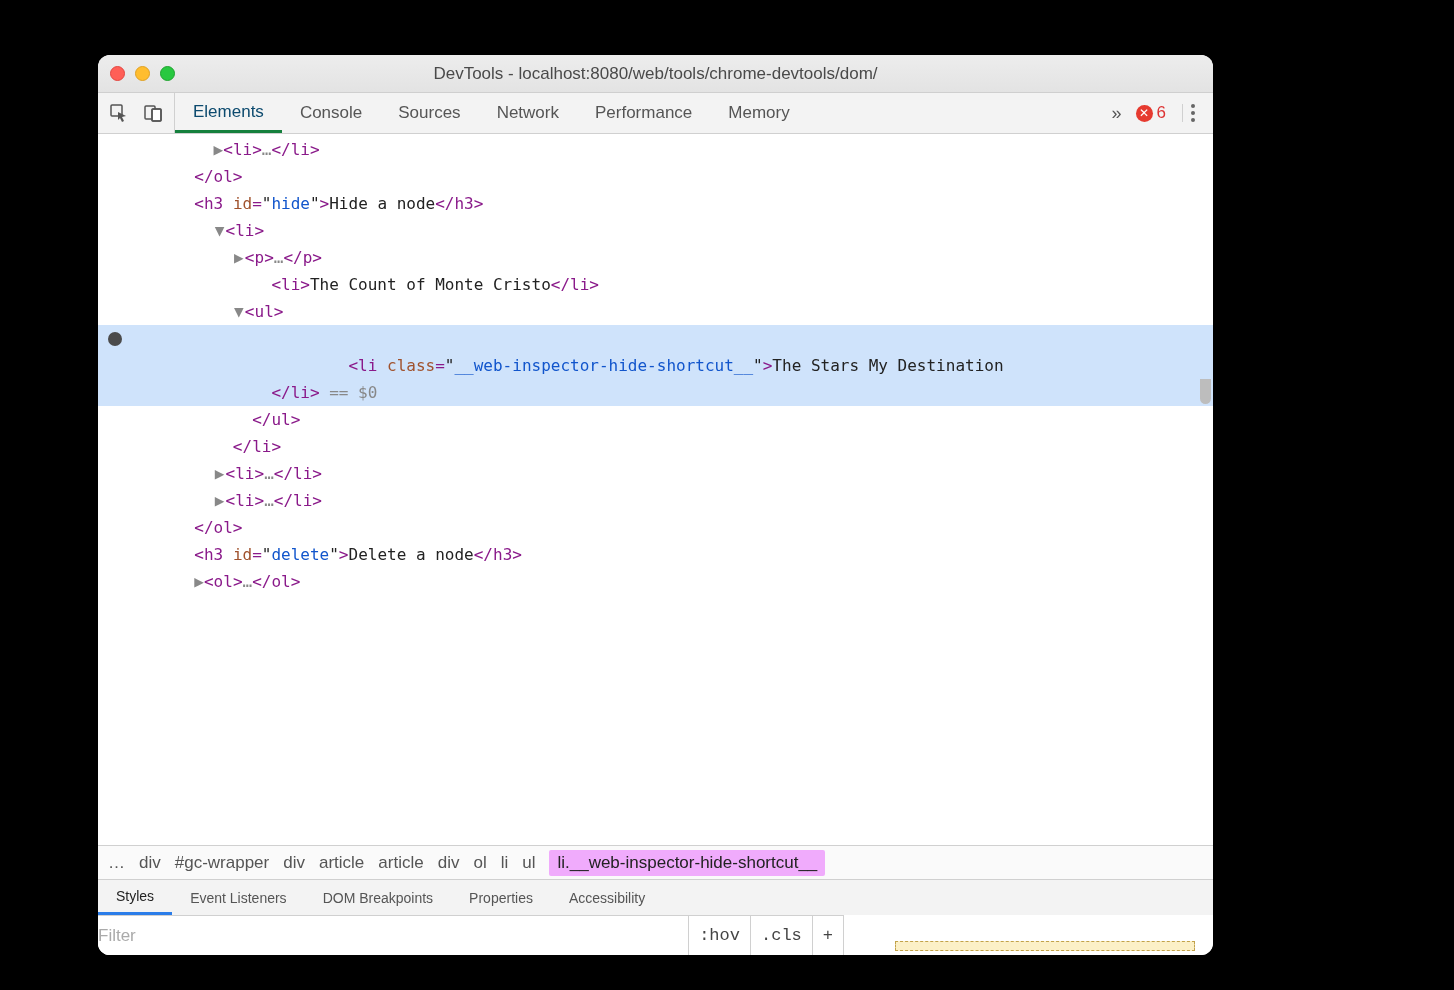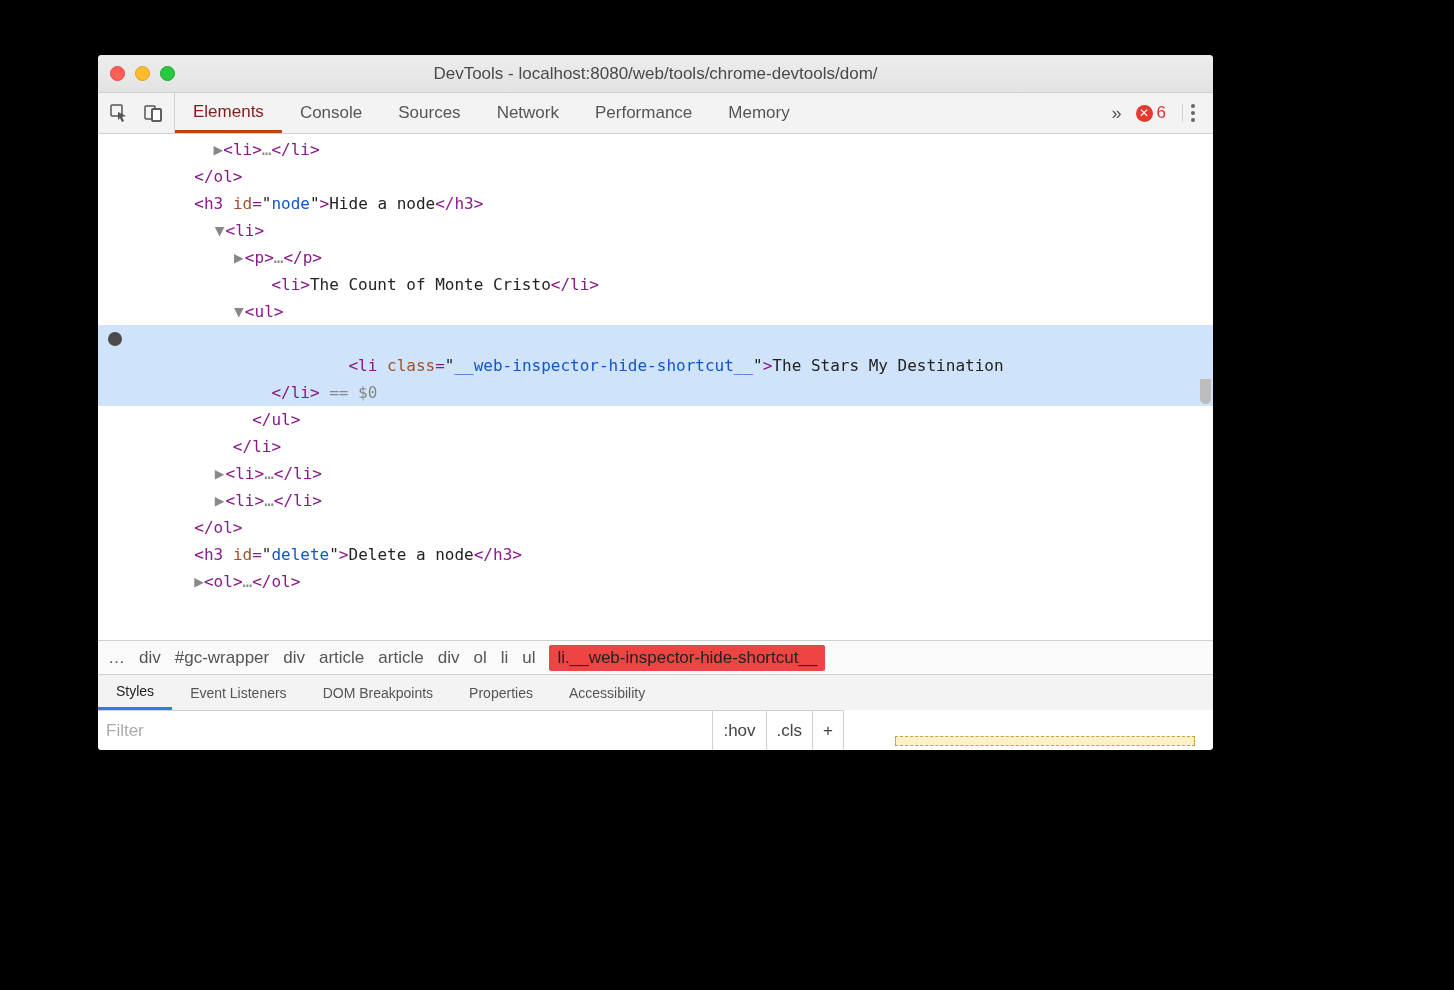--- a/index.html
+++ b/index.html
@@ -8,23 +8,23 @@
     width: 1454px;
     height: 990px;
     font-family: -apple-system, "Helvetica Neue", Arial, sans-serif;
     overflow: hidden;
   }
   .window {
     position: absolute;
     left: 98px;
     top: 55px;
     width: 1115px;
-    height: 695px;
+    height: 900px;
     background: #fff;
-    border-radius: 4px;
+    border-radius: 12px;
     box-shadow: 0 20px 60px rgba(0,0,0,0.6);
     overflow: hidden;
     display: flex;
     flex-direction: column;
   }
   .titlebar {
     height: 38px;
     background: linear-gradient(#ededed,#e3e3e3);
     border-bottom: 1px solid #cfcfcf;
     display: flex;
@@ -48,21 +48,21 @@
     align-items: stretch;
     background: #f3f3f3;
   }
   .tb-left { display:flex; align-items:center; padding:0 10px; gap:12px; border-right:1px solid #d0d0d0;}
   .tb-icon { width:22px; height:22px; display:flex; align-items:center; justify-content:center; color:#555;}
   .tabs { display:flex; align-items:stretch; flex:1;}
   .tab {
     display:flex; align-items:center; padding:0 18px;
     font-size:17px; color:#555; cursor:pointer;
   }
-  .tab.active { color:#7f1d1d; border-bottom:3px solid #c2410c;}
+  .tab.active { color:#0c4a6e; border-bottom:3px solid #15803d;}
   .tb-right { display:flex; align-items:center; padding:0 10px; gap:10px;}
   .chevrons { font-size:18px; color:#555; padding:0 4px;}
   .err-badge { display:flex; align-items:center; gap:4px; color:#d33; font-size:17px;}
   .err-circle { width:17px; height:17px; border-radius:50%; background:#e63a2f; color:#fff; font-size:12px; display:flex; align-items:center; justify-content:center;}
   .kebab { display:flex; flex-direction:column; gap:3px; padding:0 8px; border-left:1px solid #d0d0d0; margin-left:6px;}
   .kebab span{ width:4px;height:4px;background:#666;border-radius:50%;}
   
   .domtree {
     flex: 1;
     overflow: hidden;
@@ -90,36 +90,36 @@
     position:absolute; right:2px; top:200px; width:11px; height:70px;
     background:#bdbdbd; border-radius:6px;
   }
   
   .crumbs {
     height:34px; border-top:1px solid #d0d0d0; display:flex; align-items:center;
     font-size:17px; color:#555; padding:0 10px; gap:14px; overflow:hidden;
     background:#fafafa;
   }
   .crumb { white-space:nowrap; cursor:pointer;}
-  .crumb.sel { background:#ef4444; padding:3px 8px; border-radius:2px; color:#222;}
+  .crumb.sel { background:#f0abfc; padding:3px 8px; border-radius:2px; color:#222;}
   
   .subtabs {
     height:36px; border-top:1px solid #d0d0d0; display:flex; align-items:stretch;
     background:#f3f3f3; font-size:14px;
   }
   .subtab { display:flex; align-items:center; padding:0 18px; color:#555; cursor:pointer;}
   .subtab.active { color:#222; border-bottom:3px solid #2b7de9;}
   .filterrow {
     height:40px; border-top:1px solid #d0d0d0; display:flex; align-items:stretch; background:#fff;
   }
   .filterinput {
-    flex:1; border:none; padding:0 8px; font-size:17px; color:#333; outline:none;
+    flex:1; border:none; padding:0 0; font-size:17px; color:#333; outline:none;
   }
   .filterinput::placeholder{color:#aaa;}
-  .filter-btns { display:flex; align-items:center; border-left:1px solid #d0d0d0; font-family:Liberation Sans, sans-serif;}
+  .filter-btns { display:flex; align-items:center; border-left:1px solid #d0d0d0; font-family:Liberation Mono, monospace;}
   .fbtn { padding:0 10px; font-size:17px; color:#444; border-right:1px solid #d0d0d0; height:100%; display:flex; align-items:center;}
   .fbtn:last-child{border-right:none;}
   .right-pane { width:370px; border-left:1px solid #d0d0d0; background:#fff; position:relative;}
   .filterrow-wrap{display:flex;}
   .box-preview {
     position:absolute; right:18px; bottom:4px; width:300px; height:10px;
     border:1px dashed #c2a24a; background:#fcf0c7;
   }
   svg.ico{stroke:#555;fill:none;stroke-width:1.5;}
 </style>
@@ -176,21 +176,21 @@
   </div>
 
   <div class="domtree">
     <div class="scrollthumb"></div>
     <div class="domtree-inner">
 
       <div class="ln"><span class="gray">            ▶</span><span class="angle">&lt;</span><span class="tagn">li</span><span class="angle">&gt;</span><span class="gray">…</span><span class="angle">&lt;/</span><span class="tagn">li</span><span class="angle">&gt;</span></div>
 
       <div class="ln">          <span class="angle">&lt;/</span><span class="tagn">ol</span><span class="angle">&gt;</span></div>
 
-      <div class="ln">          <span class="angle">&lt;</span><span class="tagn">h3</span> <span class="attrn">id</span><span class="angle">=</span>"<span class="attrv">node</span>"<span class="angle">&gt;</span><span class="text">Hide a node</span><span class="angle">&lt;/</span><span class="tagn">h3</span><span class="angle">&gt;</span></div>
+      <div class="ln">          <span class="angle">&lt;</span><span class="tagn">h3</span> <span class="attrn">id</span><span class="angle">=</span>"<span class="attrv">hide</span>"<span class="angle">&gt;</span><span class="text">Hide a node</span><span class="angle">&lt;/</span><span class="tagn">h3</span><span class="angle">&gt;</span></div>
 
 
       <div class="ln">            <span class="tri">▼</span><span class="angle">&lt;</span><span class="tagn">li</span><span class="angle">&gt;</span></div>
 
       <div class="ln">              <span class="tri">▶</span><span class="angle">&lt;</span><span class="tagn">p</span><span class="angle">&gt;</span><span class="gray">…</span><span class="angle">&lt;/</span><span class="tagn">p</span><span class="angle">&gt;</span></div>
 
       <div class="ln">                  <span class="angle">&lt;</span><span class="tagn">li</span><span class="angle">&gt;</span><span class="text">The Count of Monte Cristo</span><span class="angle">&lt;/</span><span class="tagn">li</span><span class="angle">&gt;</span></div>
 
       <div class="ln">              <span class="tri">▼</span><span class="angle">&lt;</span><span class="tagn">ul</span><span class="angle">&gt;</span></div>
 

